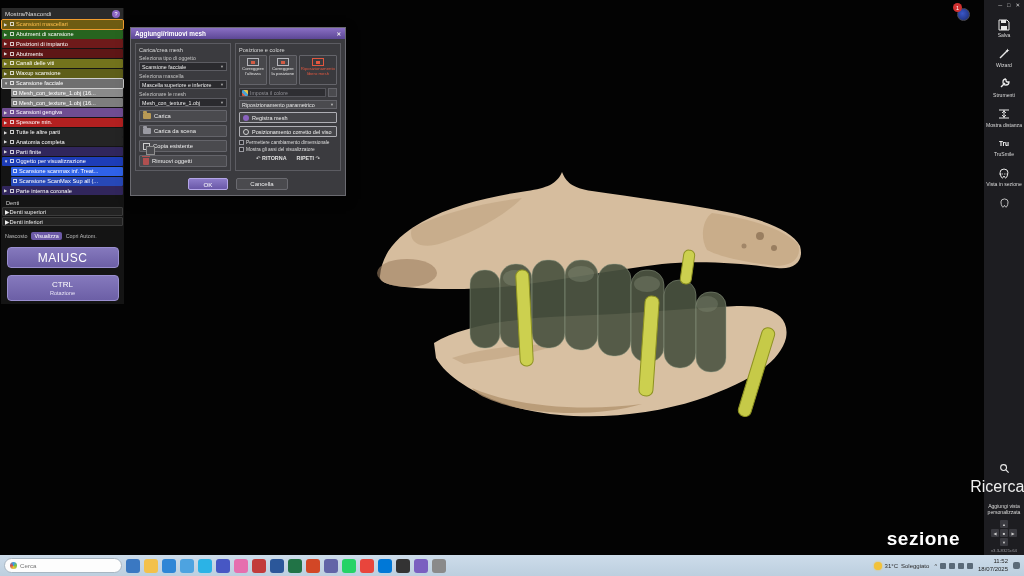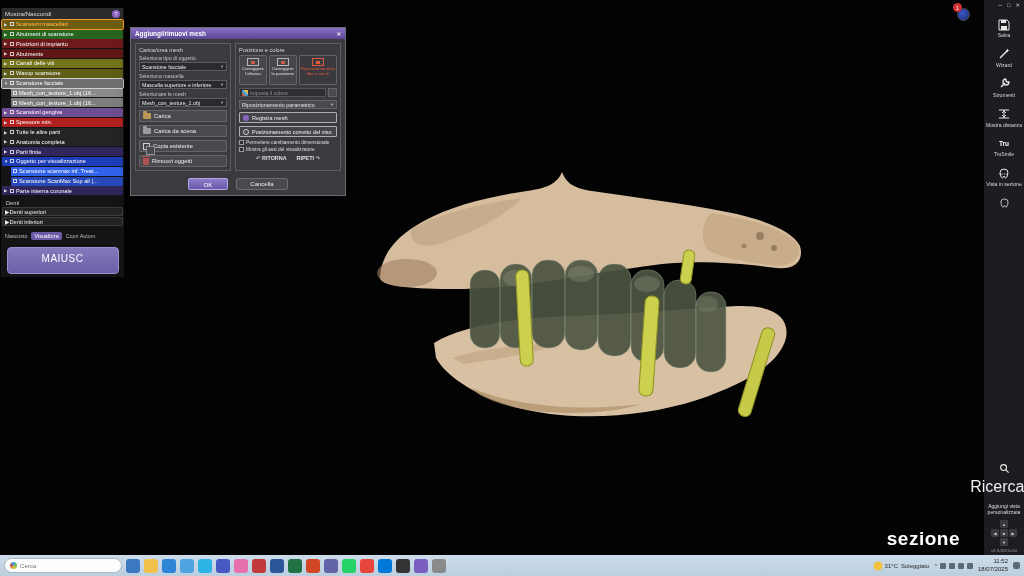--- a/index.html
+++ b/index.html
@@ -20,21 +20,21 @@
   .lp-row.sel0 { outline:1px solid #f09c2e; }
   .lp-row.selw { outline:1px solid #cfcfcf; }
   .lp-row.sub { margin-left:9px; }
   .lp-denti-title { margin:5px 2px 1px 4px; font-size:5.7px; color:#cfcfcf; }
   .lp-denti { height:9px; margin-top:1px; background:#232323; border:0.8px solid #3c3c3c; display:flex; align-items:center;
               padding:0 2px; font-size:5.7px; border-radius:1px; }
   .lp-foot { display:flex; gap:4px; align-items:center; margin:6px 2px 0 3px; font-size:5.4px; color:#bbb; }
   .lp-foot .viz { color:#fff; background:#6d5aa8; border-radius:2px; padding:1px 3px; }
   .bigbtn { margin:7px auto 0 auto; width:112px; border-radius:4px; text-align:center; color:#fff;
             background:linear-gradient(#8579bd,#6c5fa6); border:1px solid #9a8fd0; }
-  .bigbtn.shift { height:27px; line-height:21px; font-size:10px; letter-spacing:0.5px; }
+  .bigbtn.shift { height:21px; line-height:21px; font-size:12px; letter-spacing:0.5px; }
   .bigbtn.ctrl  { height:26px; padding-top:4px; font-size:8px; }
   .bigbtn.ctrl .sub { font-size:5.6px; color:#e8e4f6; margin-top:1px; }
 
   
   .dialog { position:absolute; left:130px; top:27px; width:216px; background:#3b3b3f; border:1px solid #6a6a70;
             box-shadow:0 3px 10px rgba(0,0,0,.7); }
   .dlg-title { height:11px; background:linear-gradient(#8a6fc4,#5c4795); display:flex; align-items:center;
                padding:0 4px; font-size:6.4px; font-weight:bold; color:#fff; }
   .dlg-title .x { margin-left:auto; font-size:5.5px; color:#eee; }
   .dlg-body { display:flex; gap:4px; padding:4px; }
@@ -237,20 +237,24 @@
         <span class="lbl">Denti inferiori</span>
     </div>
 
     <div class="lp-foot">
       <span>Nascosto</span>
       <span class="viz">Visualizza</span>
       <span>Copri Autom.</span>
     </div>
 
     <div class="bigbtn shift">MAIUSC</div>
+    <div class="bigbtn ctrl">
+      <div>CTRL</div>
+      <div class="sub">Rotazione</div>
+    </div>
   </div>
 
   <svg class="model-svg" width="480" height="300" viewBox="0 0 480 300">
     <path d="M28,118 C30,95 45,78 70,64 C100,47 140,38 175,33 C195,30 205,26 210,14 C214,24 220,30 240,33 C280,39 330,45 375,54 C410,61 440,72 448,88 C452,102 444,112 425,110 C395,106 350,102 310,106 C260,112 210,122 160,128 C120,132 70,132 45,128 C33,126 27,123 28,118 Z" fill="#d6bd9e"></path>
     <path d="M60,70 C90,55 130,45 170,40 C150,60 120,75 90,85 C70,92 55,85 60,70 Z" fill="#c2a685" opacity="0.7"></path>
     <path d="M360,55 C395,60 430,70 446,86 C450,98 442,108 424,108 C400,105 370,100 355,92 C348,80 350,62 360,55 Z" fill="#c9ad8a"></path>
     <circle cx="408" cy="78" r="4" fill="#7a5f45" opacity="0.6"></circle>
     <circle cx="422" cy="90" r="3" fill="#7a5f45" opacity="0.6"></circle>
     <circle cx="392" cy="88" r="2.5" fill="#7a5f45" opacity="0.5"></circle>
     <ellipse cx="55" cy="115" rx="30" ry="14" fill="#9c7f60" opacity="0.6"></ellipse>

